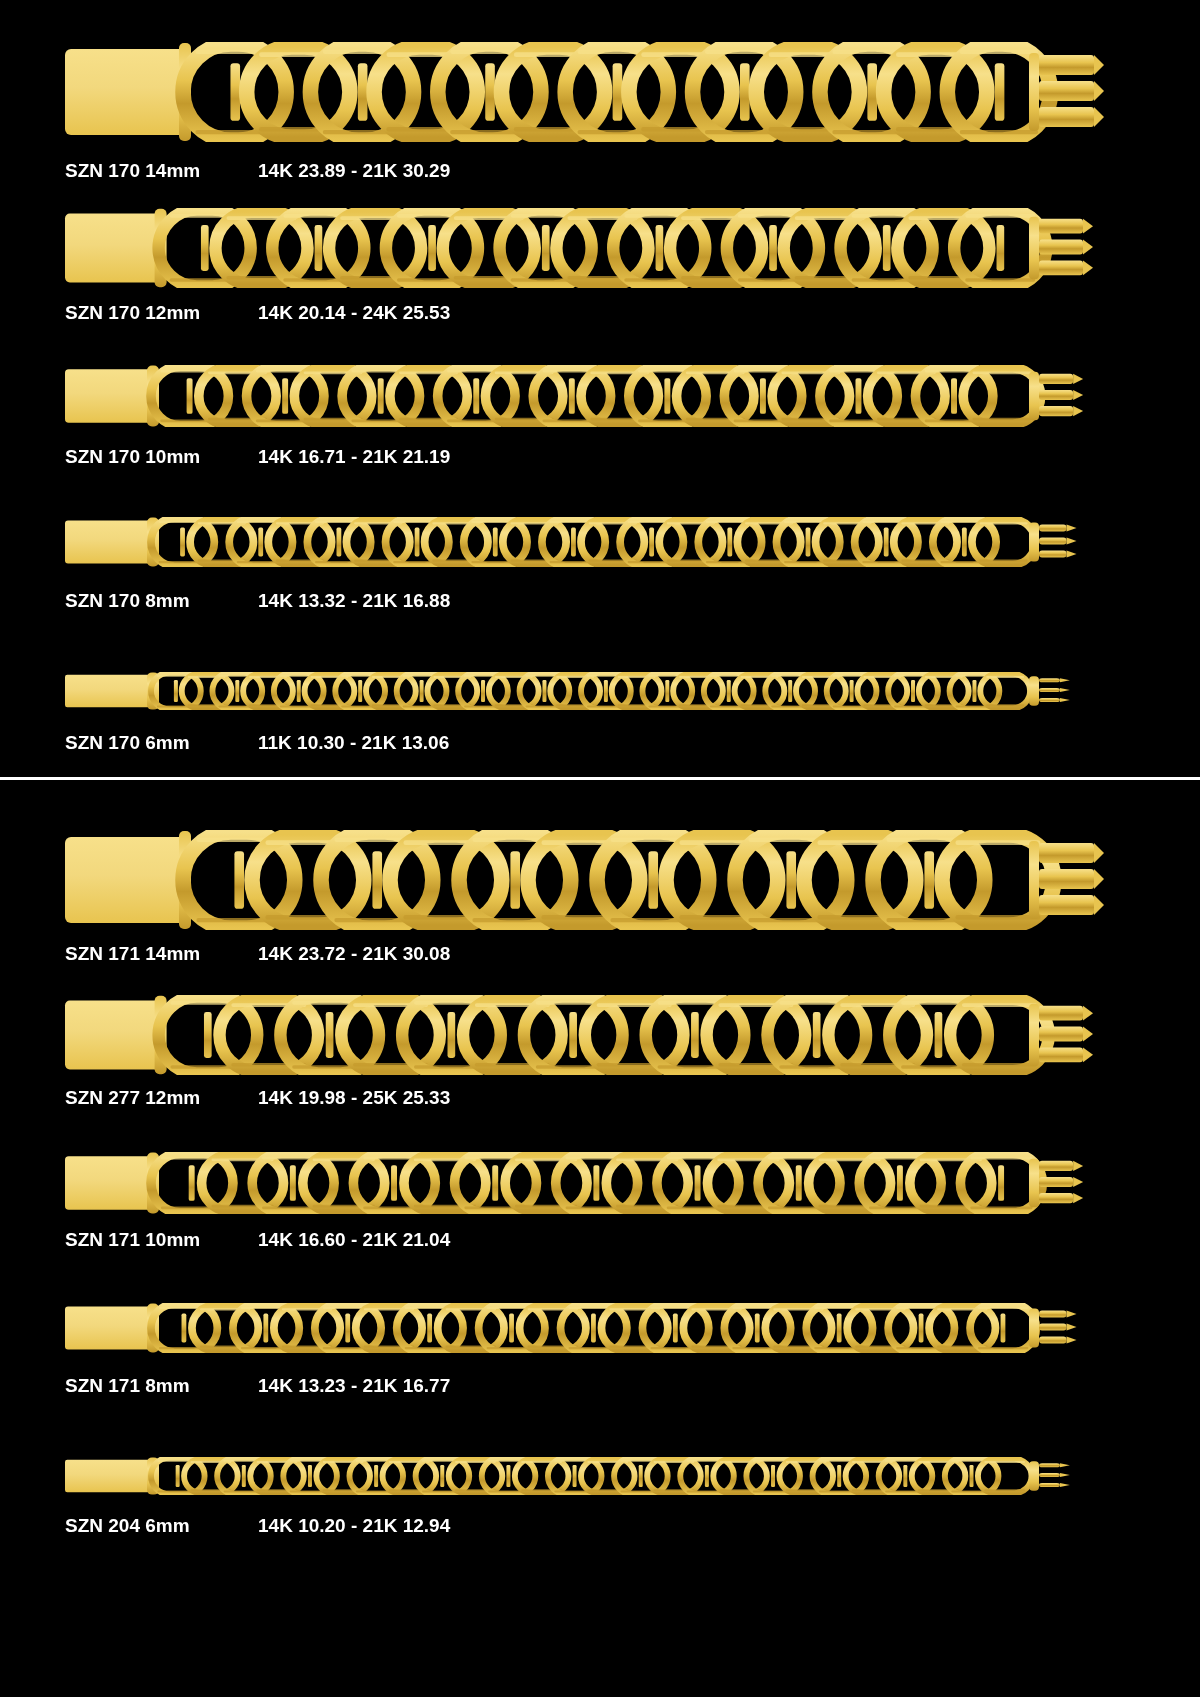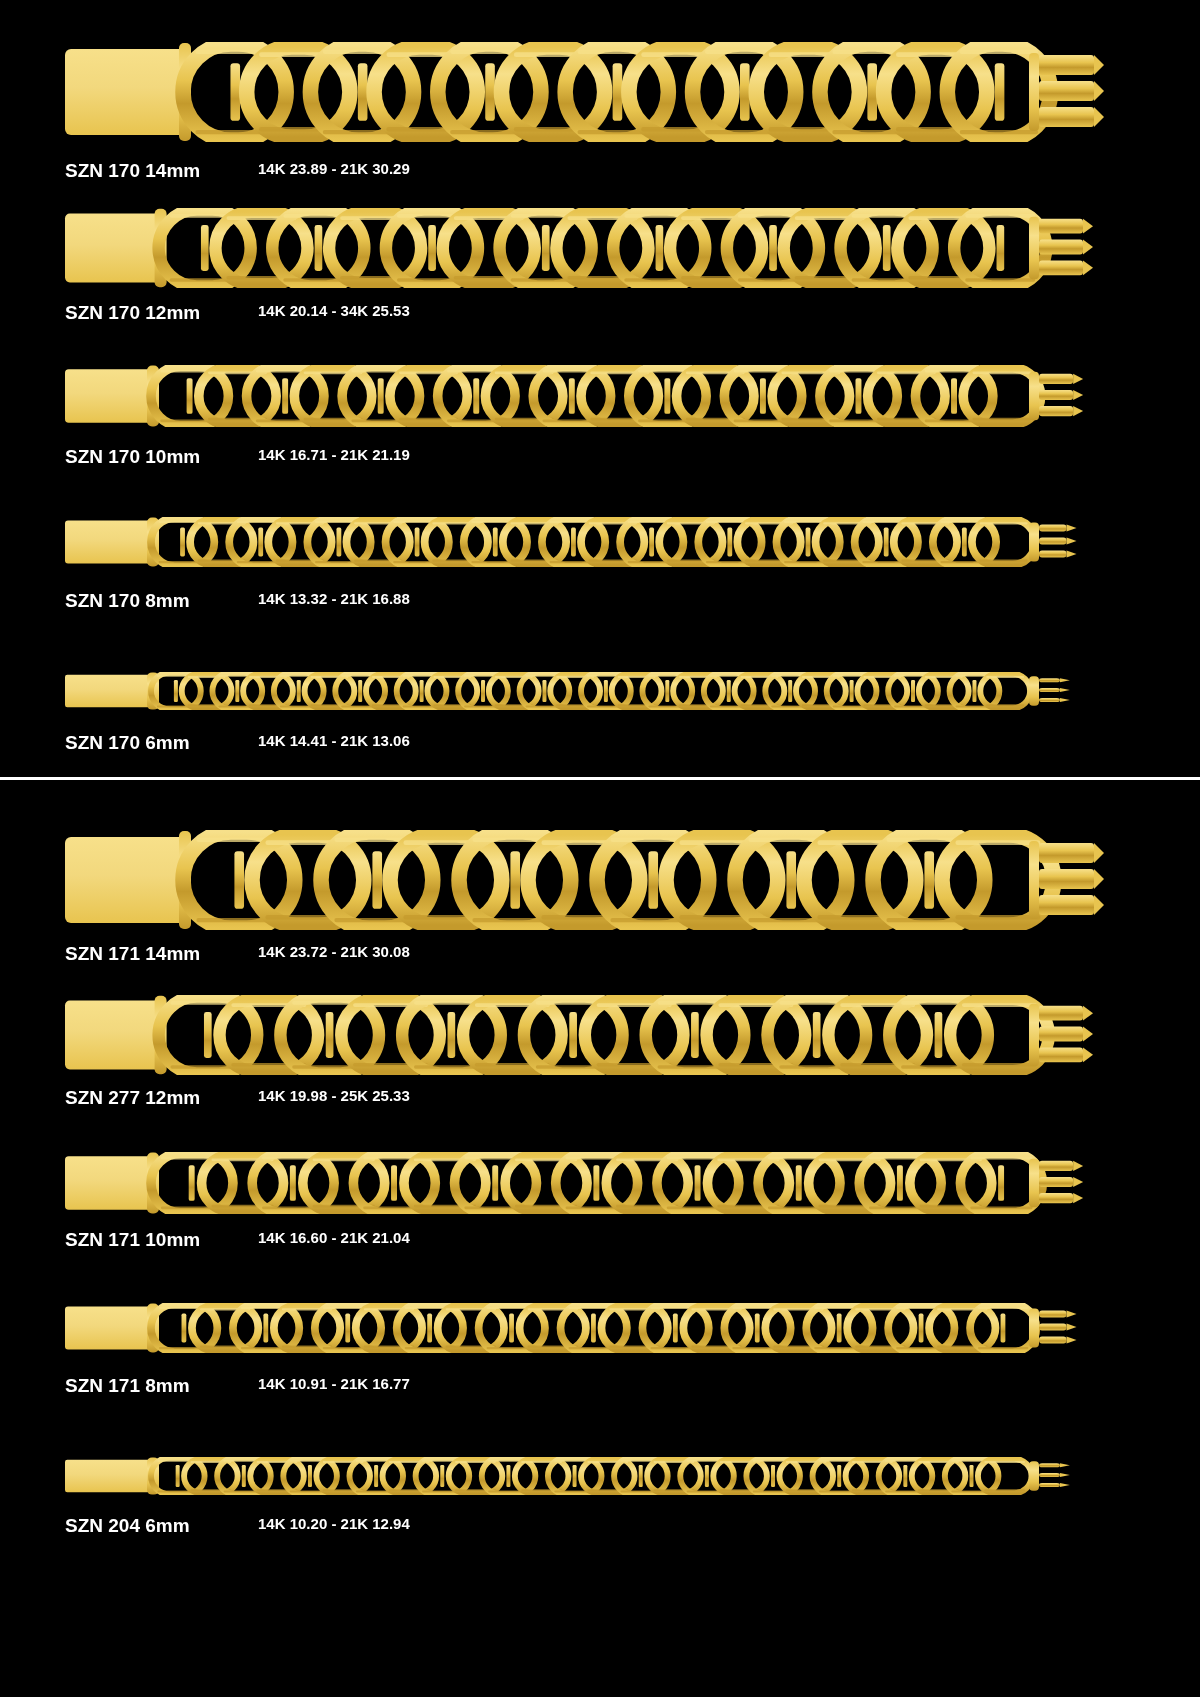--- a/index.html
+++ b/index.html
@@ -36,21 +36,21 @@
     left: 65px;
     font-weight: bold;
     font-size: 19px;
     color: #ffffff;
     white-space: nowrap;
   }
   .label-weights {
     position: absolute;
     left: 258px;
     font-weight: bold;
-    font-size: 15px;
+    font-size: 19px;
     color: #ffffff;
     white-space: nowrap;
   }
   
   .chain {
     position: absolute;
     left: 0;
     top: 0;
   }
   svg { display: block; }
@@ -223,21 +223,21 @@
             <rect x="1029" y="8.799999999999997" width="10" height="62.400000000000006" rx="4" fill="url(#g2_c2)"></rect>
             <rect x="1039" y="10.799999999999997" width="44" height="14.8" rx="3" fill="url(#g1_c2)"></rect>
             <polygon points="1083,10.799999999999997 1093,18.199999999999996 1083,25.599999999999998" fill="#e8c44f"></polygon>
             <rect x="1039" y="31.599999999999998" width="44" height="14.8" rx="3" fill="url(#g1_c2)"></rect>
             <polygon points="1083,31.599999999999998 1093,39 1083,46.4" fill="#e8c44f"></polygon>
             <rect x="1039" y="52.4" width="44" height="14.8" rx="3" fill="url(#g1_c2)"></rect>
             <polygon points="1083,52.4 1093,59.8 1083,67.2" fill="#e8c44f"></polygon>
           </svg>
         </div>
         <div class="label-code" style="top: 302px;">SZN 170 12mm</div>
-        <div class="label-weights" style="top: 302px;">14K 20.14 - 34K 25.53</div>
+        <div class="label-weights" style="top: 302px;">14K 20.14 - 24K 25.53</div>
       </div>
       <div class="chain-wrap">
         <div class="chain" style="top: 365px;">
           <svg width="1200" height="62" viewBox="0 0 1200 62" xmlns="http://www.w3.org/2000/svg">
             <defs>
     <linearGradient id="g1_c3" x1="0" y1="0" x2="0" y2="1">
       <stop offset="0%" stop-color="#f7e08a"></stop>
       <stop offset="38%" stop-color="#e8c44f"></stop>
       <stop offset="62%" stop-color="#c49a2c"></stop>
       <stop offset="100%" stop-color="#e8c44f"></stop>
@@ -569,21 +569,21 @@
             <rect x="1029" y="4.18" width="10" height="29.64" rx="4" fill="url(#g2_c5)"></rect>
             <rect x="1039" y="6.18" width="20.900000000000002" height="4" rx="3" fill="url(#g1_c5)"></rect>
             <polygon points="1059.9,6.18 1069.9,8.18 1059.9,10.18" fill="#e8c44f"></polygon>
             <rect x="1039" y="16.060000000000002" width="20.900000000000002" height="4" rx="3" fill="url(#g1_c5)"></rect>
             <polygon points="1059.9,16.060000000000002 1069.9,18.060000000000002 1059.9,20.060000000000002" fill="#e8c44f"></polygon>
             <rect x="1039" y="25.94" width="20.900000000000002" height="4" rx="3" fill="url(#g1_c5)"></rect>
             <polygon points="1059.9,25.94 1069.9,27.94 1059.9,29.94" fill="#e8c44f"></polygon>
           </svg>
         </div>
         <div class="label-code" style="top: 732px;">SZN 170 6mm</div>
-        <div class="label-weights" style="top: 732px;">14K 14.41 - 21K 13.06</div>
+        <div class="label-weights" style="top: 732px;">11K 10.30 - 21K 13.06</div>
       </div>
       <div class="chain-wrap">
         <div class="chain" style="top: 830px;">
           <svg width="1200" height="100" viewBox="0 0 1200 100" xmlns="http://www.w3.org/2000/svg">
             <defs>
     <linearGradient id="g1_c6" x1="0" y1="0" x2="0" y2="1">
       <stop offset="0%" stop-color="#f7e08a"></stop>
       <stop offset="38%" stop-color="#e8c44f"></stop>
       <stop offset="62%" stop-color="#c49a2c"></stop>
       <stop offset="100%" stop-color="#e8c44f"></stop>
@@ -938,21 +938,21 @@
             <rect x="1029" y="5.5" width="10" height="39" rx="4" fill="url(#g2_c9)"></rect>
             <rect x="1039" y="7.5" width="27.500000000000004" height="7" rx="3" fill="url(#g1_c9)"></rect>
             <polygon points="1066.5,7.5 1076.5,11 1066.5,14.5" fill="#e8c44f"></polygon>
             <rect x="1039" y="20.5" width="27.500000000000004" height="7" rx="3" fill="url(#g1_c9)"></rect>
             <polygon points="1066.5,20.5 1076.5,24 1066.5,27.5" fill="#e8c44f"></polygon>
             <rect x="1039" y="33.5" width="27.500000000000004" height="7" rx="3" fill="url(#g1_c9)"></rect>
             <polygon points="1066.5,33.5 1076.5,37 1066.5,40.5" fill="#e8c44f"></polygon>
           </svg>
         </div>
         <div class="label-code" style="top: 1375px;">SZN 171 8mm</div>
-        <div class="label-weights" style="top: 1375px;">14K 10.91 - 21K 16.77</div>
+        <div class="label-weights" style="top: 1375px;">14K 13.23 - 21K 16.77</div>
       </div>
       <div class="chain-wrap">
         <div class="chain" style="top: 1457px;">
           <svg width="1200" height="38" viewBox="0 0 1200 38" xmlns="http://www.w3.org/2000/svg">
             <defs>
     <linearGradient id="g1_c10" x1="0" y1="0" x2="0" y2="1">
       <stop offset="0%" stop-color="#f7e08a"></stop>
       <stop offset="38%" stop-color="#e8c44f"></stop>
       <stop offset="62%" stop-color="#c49a2c"></stop>
       <stop offset="100%" stop-color="#e8c44f"></stop>

